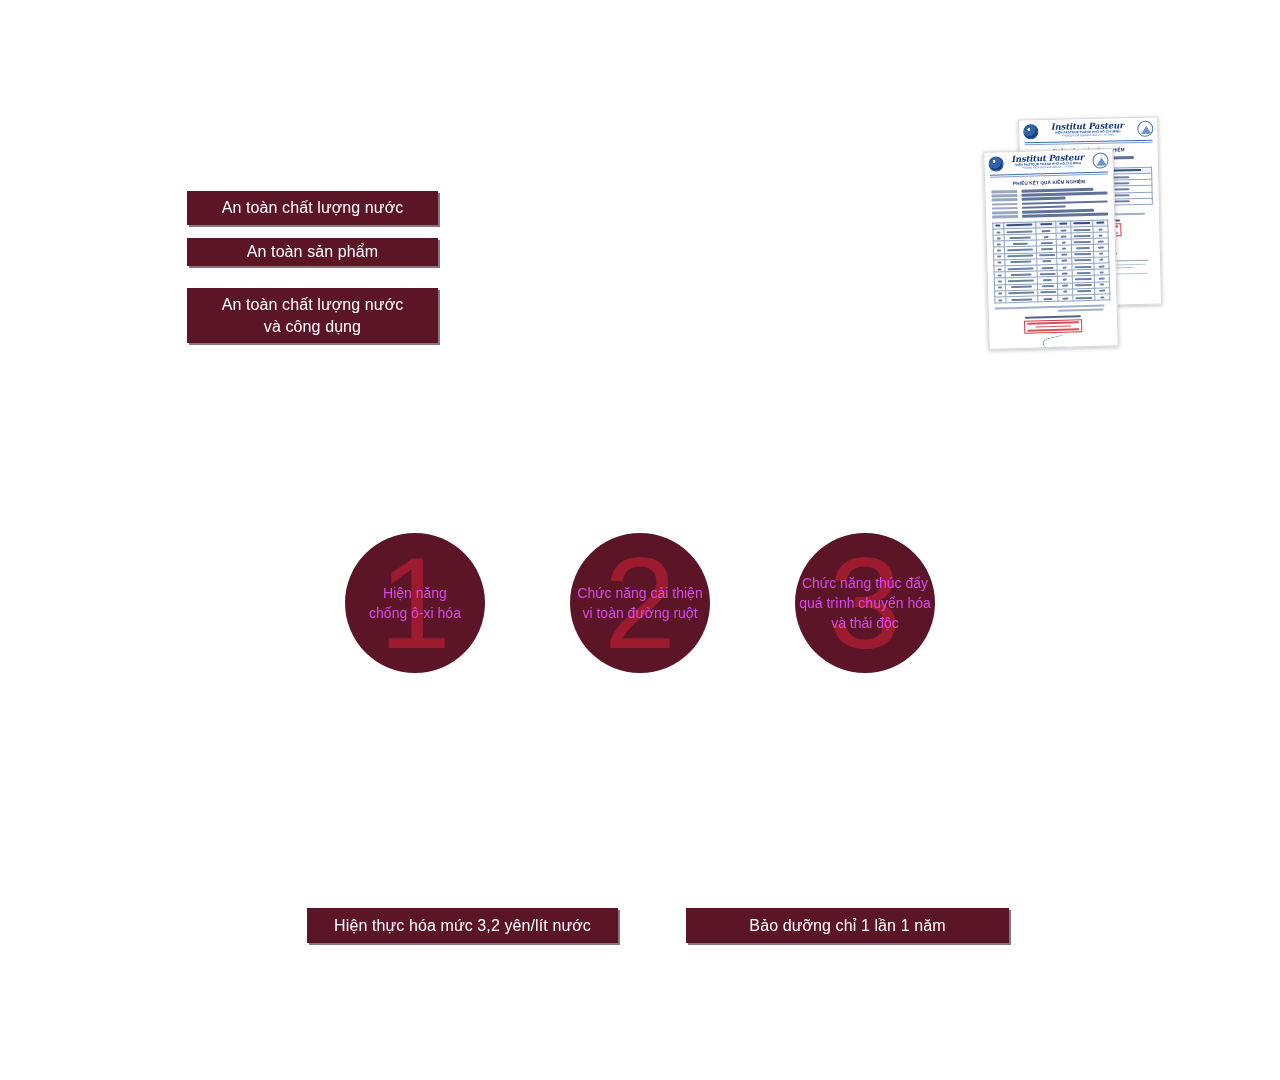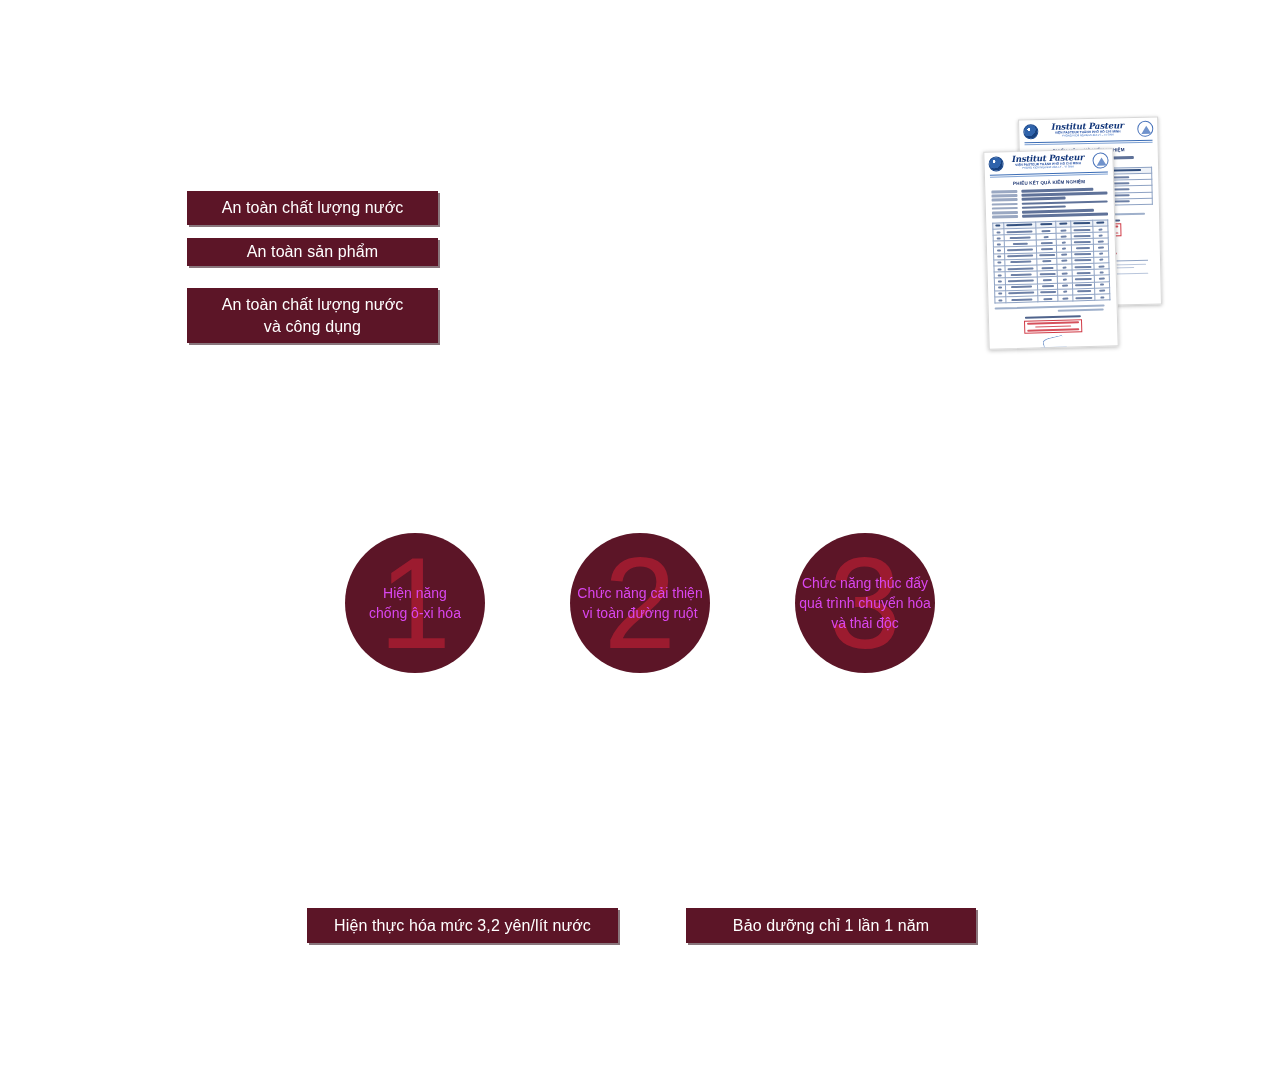--- a/index.html
+++ b/index.html
@@ -34,21 +34,21 @@
     padding: 0 10px;
     white-space: pre-line;
     user-select: none;
   }
 
   #btn-water-quality  { left:187px; top:191px; width:251px; height:34px; }
   #btn-product-safety { left:187px; top:238px; width:251px; height:28px; }
   #btn-quality-use    { left:187px; top:288px; width:251px; height:55px; }
 
   #btn-realize-32yen  { left:283px; top:908px; width:311px; height:35px;margin-left:24px; }
-  #btn-maintenance    { left:686px; top:908px; width:290px; height:35px; }
+  #btn-maintenance    { left:686px; top:908px; width:323px; height:35px; }
 
   
   .circle {
     position: absolute;
     width: 140px;
     height: 140px;
     border-radius: 50%;
     background: #5c1527;
     overflow: hidden;
     display: flex;

